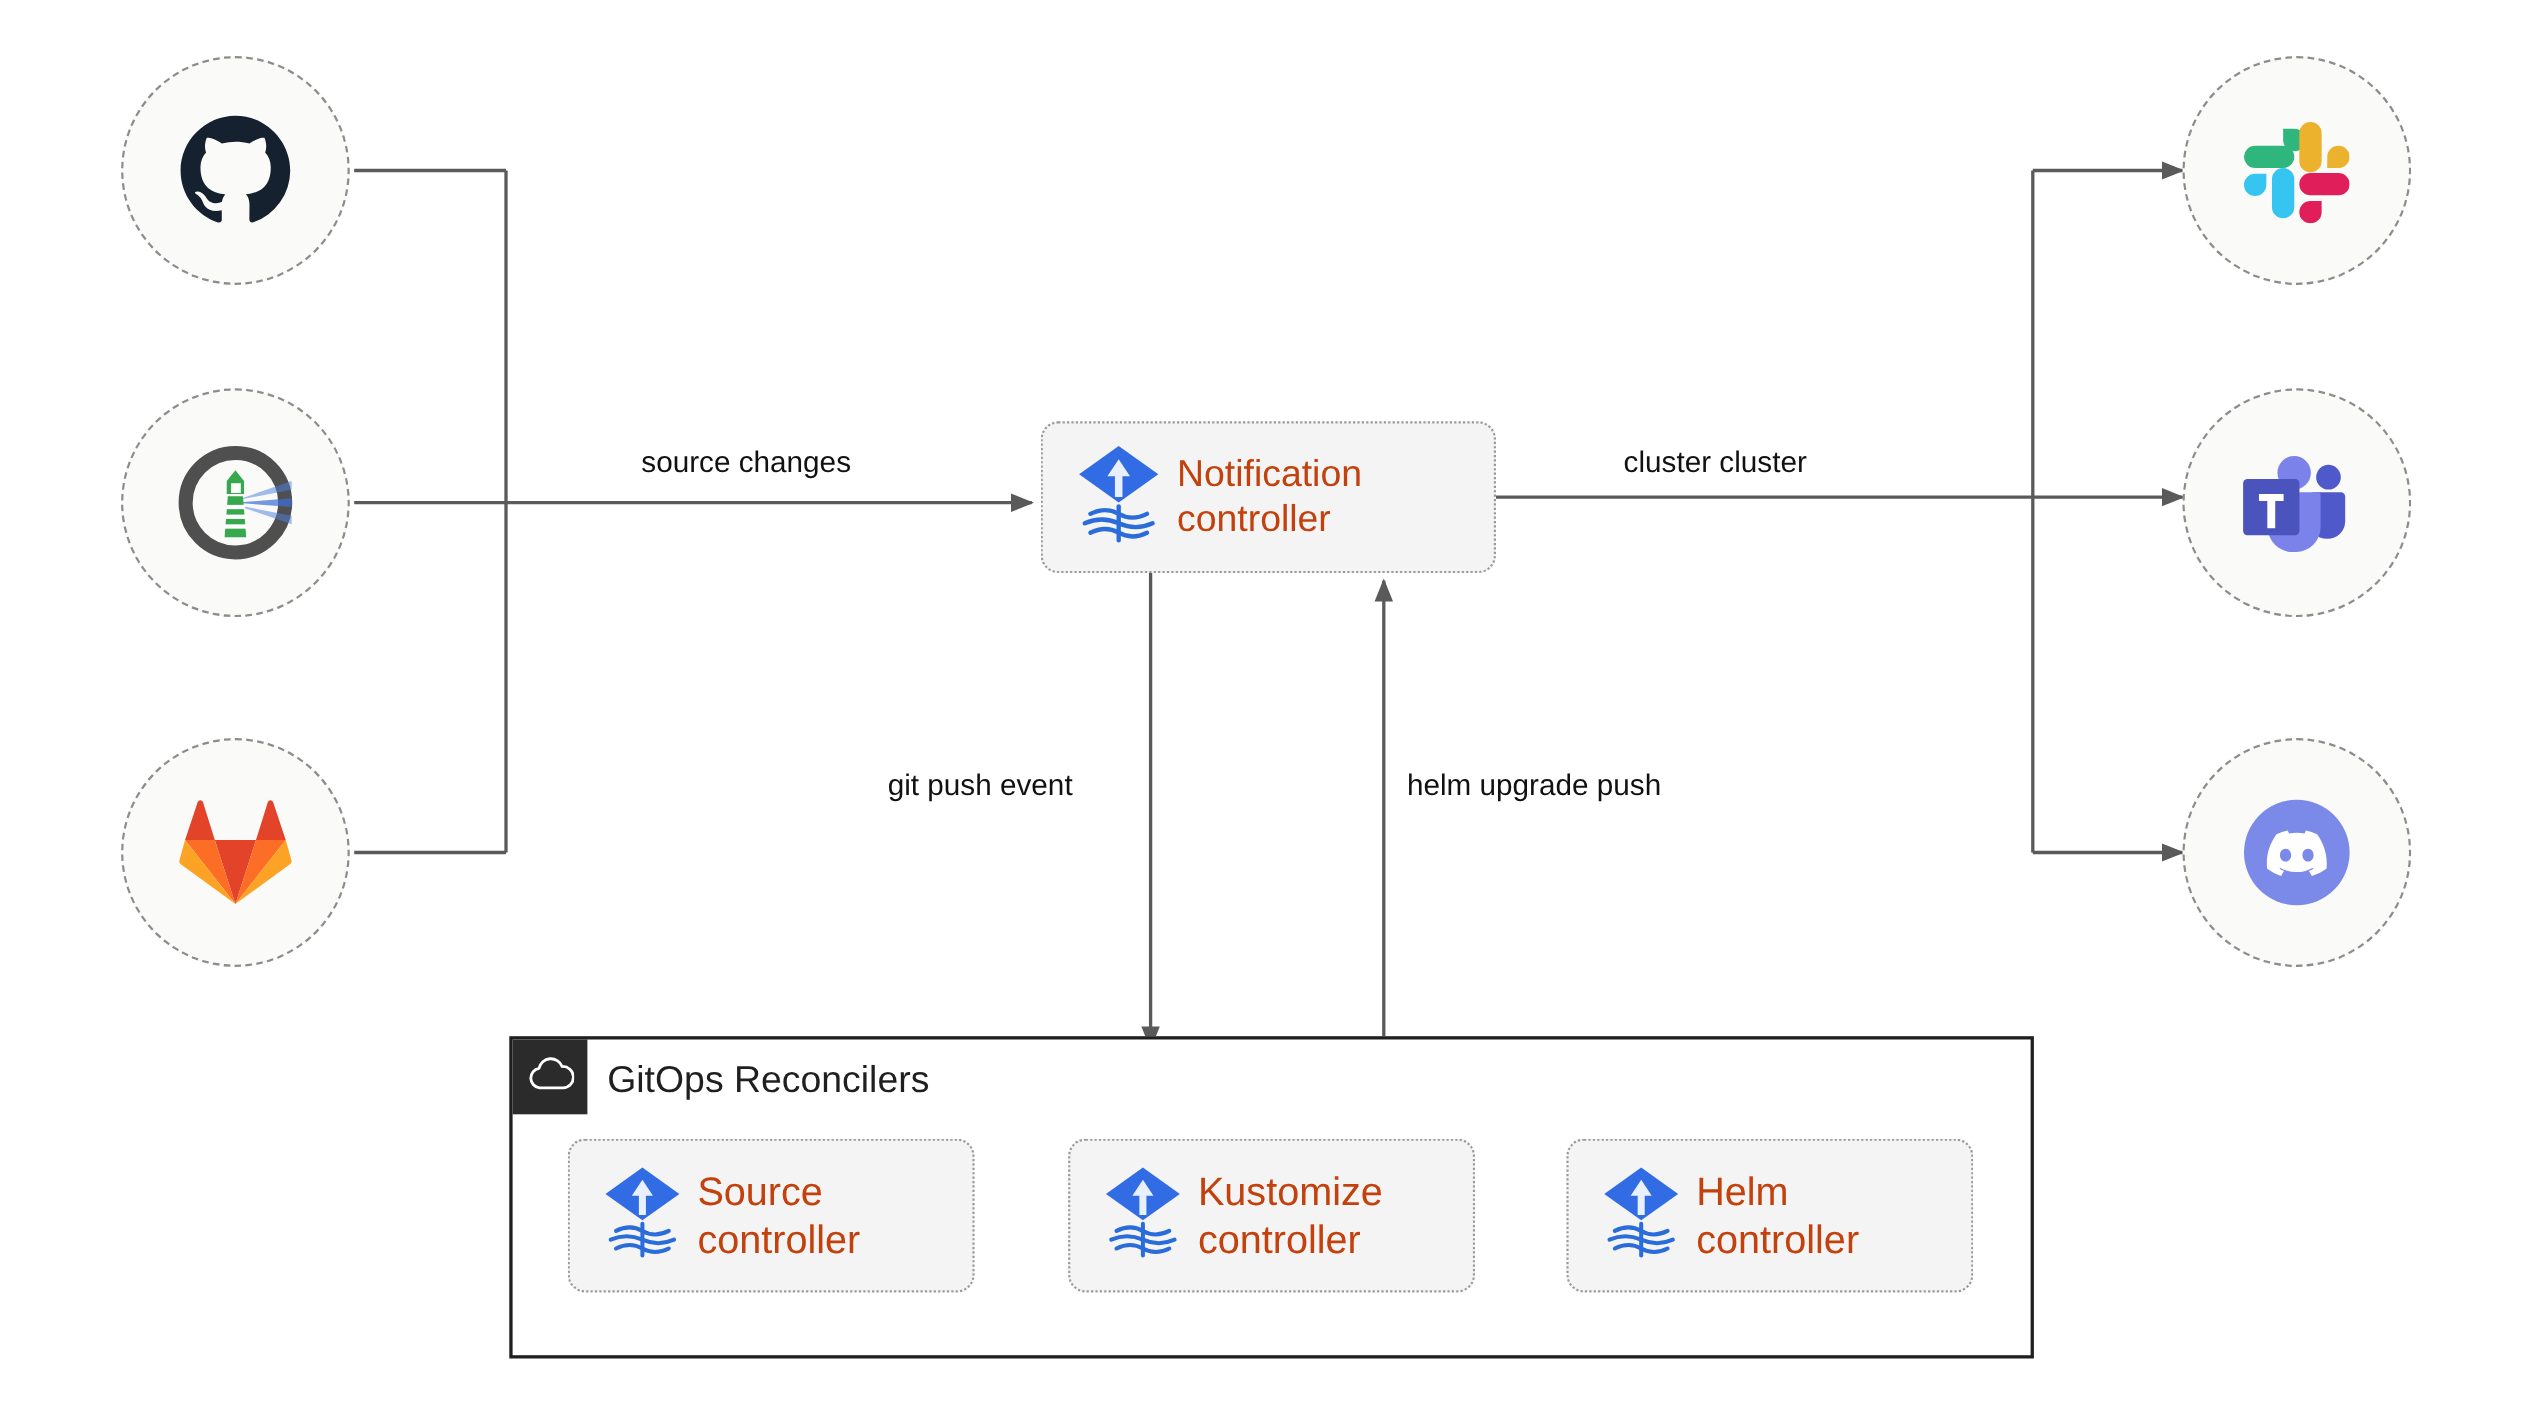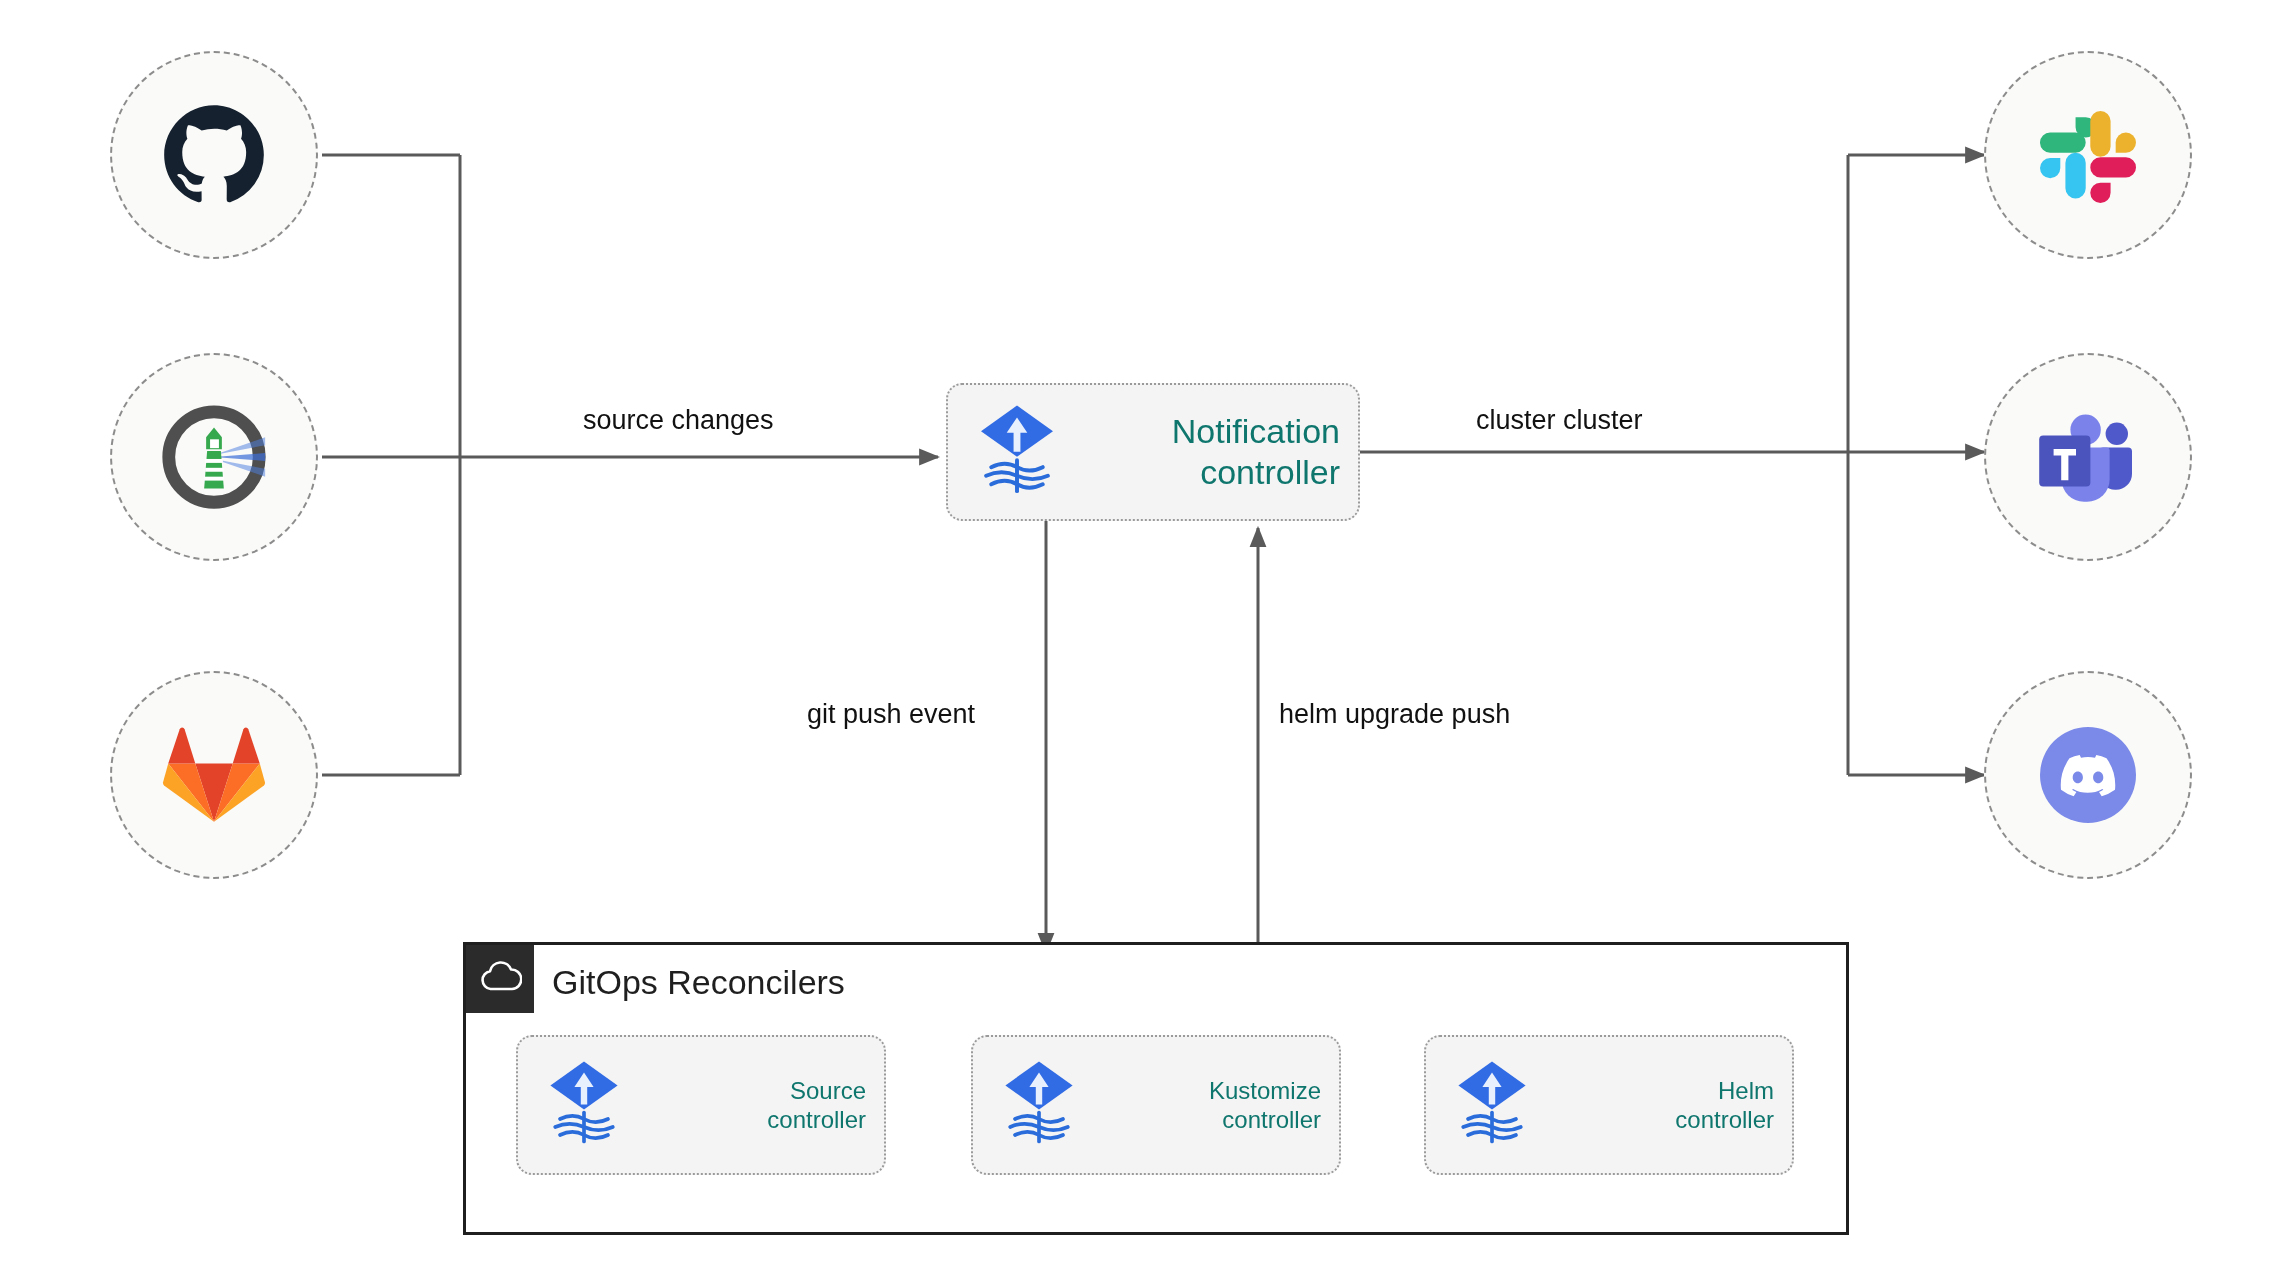--- a/index.html
+++ b/index.html
@@ -47,24 +47,24 @@
     align-items: center;
     box-sizing: border-box;
   }
   .ctrl-logo {
     flex: 0 0 auto;
     margin-left: 26px;
     margin-right: 10px;
   }
   .ctrl-label {
     flex: 1 1 auto;
-    text-align: right;
+    text-align: left;
     font-size: 33px;
     line-height: 1.22;
-    color: #0f766e;
+    color: #c2410c;
     padding-right: 18px;
     white-space: pre-line;
   }
   #notification-controller { left: 946px; top: 383px; width: 414px; height: 138px; }
   #notification-controller .ctrl-label { font-size: 34px; }
   
   #gitops-group {
     position: absolute;
     left: 463px;
     top: 942px;
@@ -87,21 +87,21 @@
     position: absolute;
     left: 86px;
     top: 18px;
     font-size: 34px;
     color: #1f1f1f;
   }
   .sub-ctrl { height: 140px; width: 370px; top: 1035px; }
   #source-controller    { left: 516px; }
   #kustomize-controller { left: 971px; }
   #helm-controller      { left: 1424px; }
-  .sub-ctrl .ctrl-label { font-size: 24px; }
+  .sub-ctrl .ctrl-label { font-size: 36px; }
   
   .edge-label {
     position: absolute;
     font-size: 27px;
     color: #111111;
     white-space: nowrap;
   }
 </style>
 </head>
 <body>

